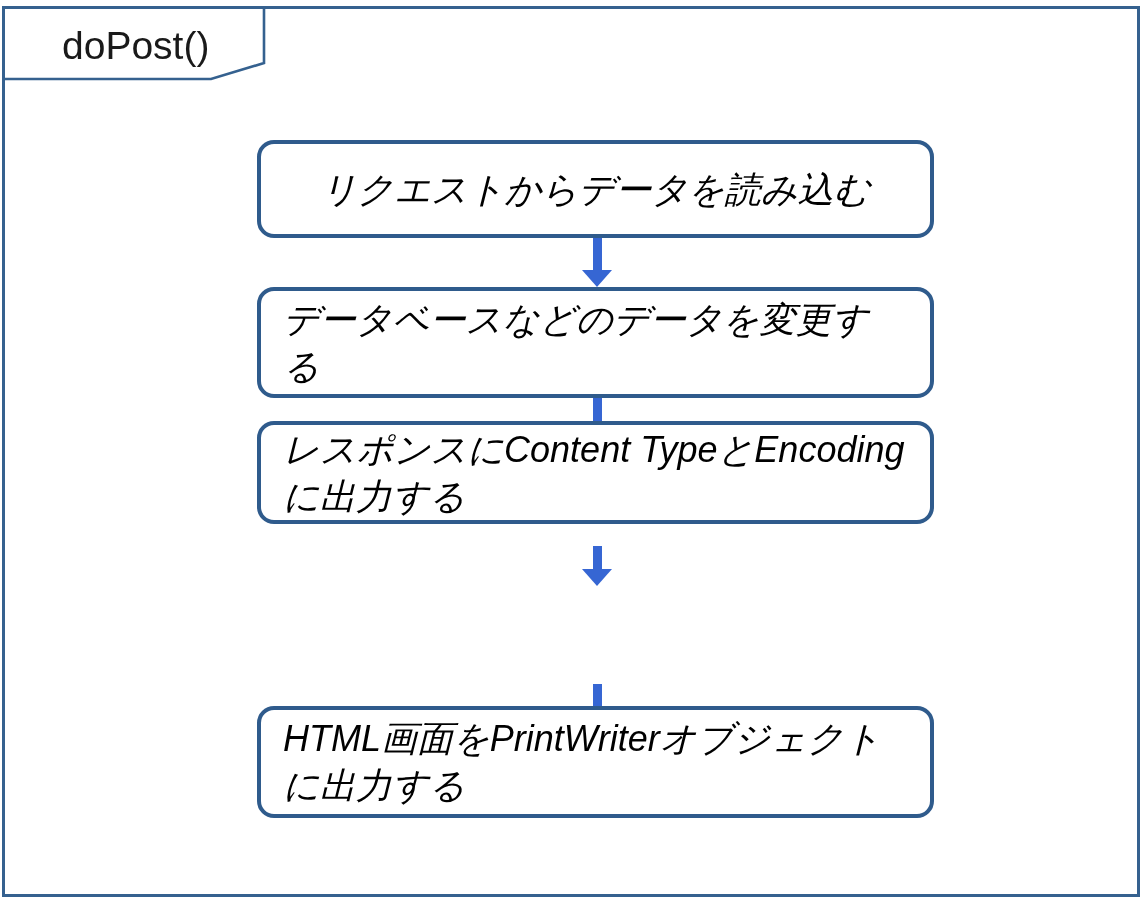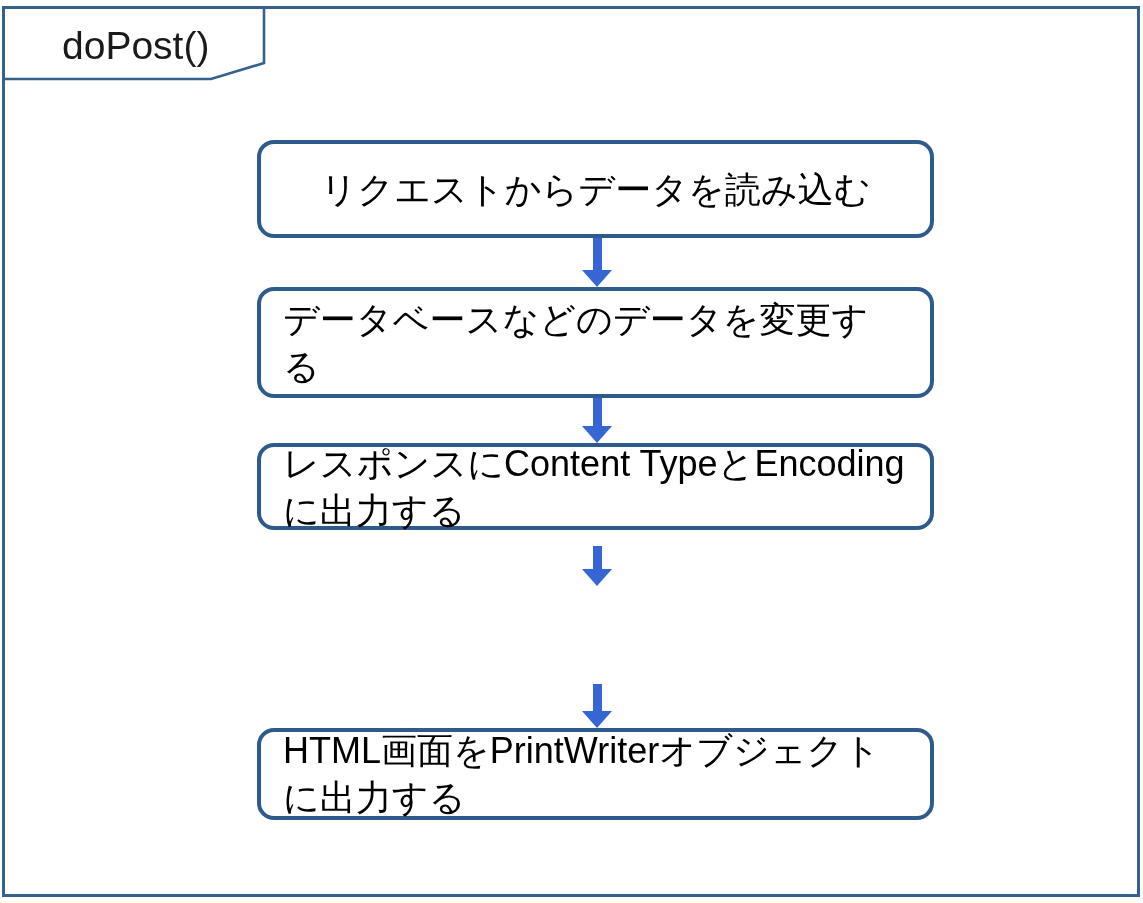--- a/index.html
+++ b/index.html
@@ -39,20 +39,21 @@
     border: 4px solid #2F5B8C;
     border-radius: 17px;
     background: #ffffff;
     display: flex;
     flex-direction: column;
     justify-content: center;
     padding: 0 22px;
     font-size: 36px;
     line-height: 47px;
     color: #000000;
+    font-style: italic;
   }
   .flow-box.centered { text-align: center; }
   .flow-line { white-space: nowrap; }
   
   .arrow {
     position: absolute;
     left: 582px;
     width: 30px;
     display: flex;
     flex-direction: column;
@@ -95,34 +96,34 @@
   <div class="flow-box" style="top:287px; height:111px;">
     <div class="flow-line">データベースなどのデータを変更す</div>
     <div class="flow-line">る</div>
   </div>
 
   <div class="arrow" style="top:398px; height:45px;">
     <div class="arrow-stem"></div>
     <div class="arrow-head"></div>
   </div>
 
-  <div class="flow-box" style="top:443px; height:87px;">
+  <div class="flow-box" style="top:421px; height:103px;">
     <div class="flow-line">レスポンスにContent TypeとEncoding</div>
     <div class="flow-line">に出力する</div>
   </div>
 
   <div class="arrow" style="top:546px; height:40px;">
     <div class="arrow-stem"></div>
     <div class="arrow-head"></div>
   </div>
 
 
   <div class="arrow" style="top:684px; height:44px;">
     <div class="arrow-stem"></div>
     <div class="arrow-head"></div>
   </div>
 
-  <div class="flow-box" style="top:728px; height:92px;">
+  <div class="flow-box" style="top:706px; height:112px;">
     <div class="flow-line">HTML画面をPrintWriterオブジェクト</div>
     <div class="flow-line">に出力する</div>
   </div>
 
 </div>
 
 </body></html>

